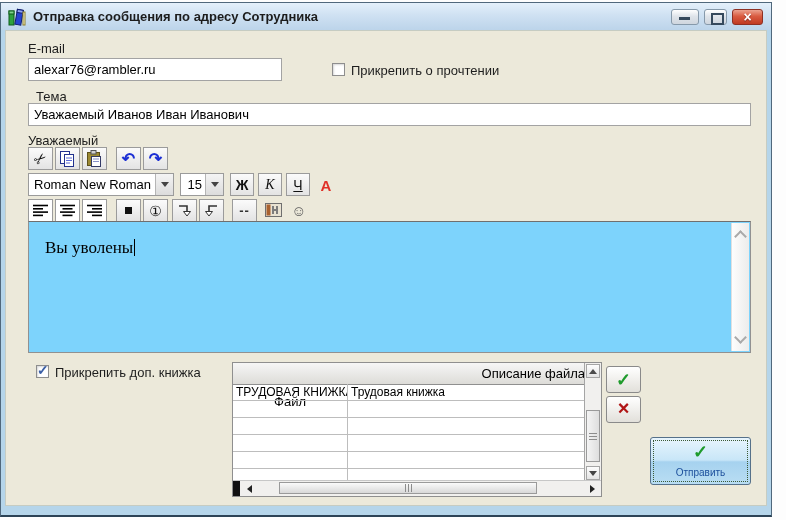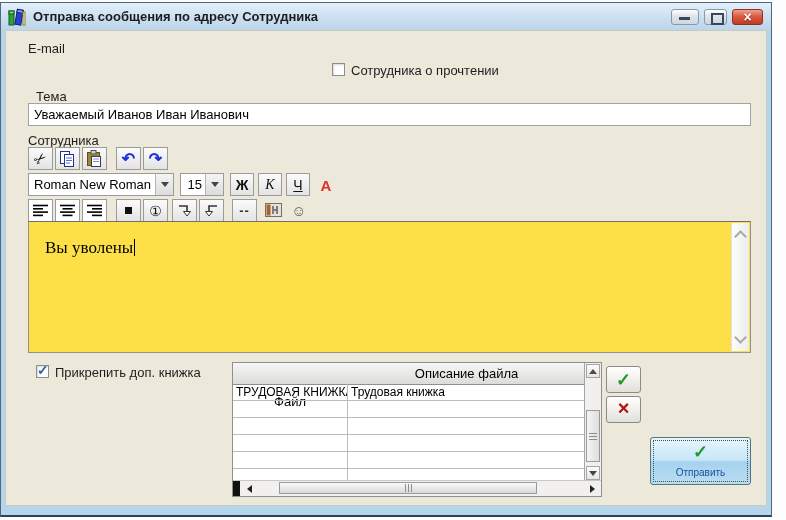--- a/index.html
+++ b/index.html
@@ -56,39 +56,39 @@
        white-space:nowrap;overflow:hidden;}
   .combo .val.num{text-align:right;right:21px;}
   .combo .arrowbox{position:absolute;right:0;top:0;bottom:0;width:17px;border-left:1px solid #b5b5b5;
        background:linear-gradient(#f4f4f4,#dcdcdc);display:flex;align-items:center;justify-content:center;}
   .tri-d{width:0;height:0;border-left:4px solid transparent;border-right:4px solid transparent;border-top:5px solid #444;}
   .tri-u8{width:0;height:0;border-left:4px solid transparent;border-right:4px solid transparent;border-bottom:5px solid #4c4c4c;}
   .tri-l{width:0;height:0;border-top:4px solid transparent;border-bottom:4px solid transparent;border-right:5px solid #222;}
   .tri-r{width:0;height:0;border-top:4px solid transparent;border-bottom:4px solid transparent;border-left:5px solid #222;}
 
   
-  .editor{position:absolute;left:22px;top:190px;width:723px;height:132px;background:#fde047;
+  .editor{position:absolute;left:22px;top:190px;width:723px;height:132px;background:#7dd3fc;
        border:1px solid #919191;border-top-color:#6f6f6f;box-sizing:border-box;}
   .editor .text{position:absolute;left:16px;top:16px;font-family:"Liberation Serif",serif;
        font-size:17px;color:#000;}
   .caret{display:inline-block;width:1px;height:17px;background:#000;vertical-align:-3px;margin-left:1px;}
   .vscroll-ed{position:absolute;top:1px;right:1px;bottom:1px;width:17px;
        background:linear-gradient(90deg,#fdfdfd,#ececeb);border-left:1px solid #e0e0e0;}
   .chev{position:absolute;left:4px;width:7px;height:7px;border-left:2px solid #a9a9a9;border-top:2px solid #a9a9a9;}
   .chev.up{top:9px;transform:rotate(45deg);}
   .chev.dn{bottom:9px;transform:rotate(-135deg);}
 
   
   .tablewrap{position:absolute;left:226px;top:331px;width:370px;height:135px;background:#fff;
        border:1px solid #8f8f8f;box-sizing:border-box;}
   .thead{position:absolute;left:0;top:0;width:352px;height:21px;
        background:linear-gradient(#f6f6f6,#dddcd8);border-bottom:1px solid #8f8f8f;display:flex;}
   .th{font-size:13px;color:#000;text-align:center;line-height:21px;box-sizing:border-box;}
   .th.c1{width:115px;border-right:1px solid #a9a9a9;margin-top:28px;}
-  .th.c2{flex:1;}
+  .th.c2{flex:1;text-align:right;}
   .grid{position:absolute;left:0;top:21px;width:352px;bottom:15px;overflow:hidden;}
   .grow{height:16px;border-bottom:1px solid #bdbdbd;display:flex;}
   .gcell{font-size:12px;color:#000;padding:1px 3px 0 3px;box-sizing:border-box;white-space:nowrap;overflow:hidden;}
   .gcell.c1{width:115px;border-right:1px solid #bdbdbd;}
   .gcell.c2{flex:1;}
   .vscroll-tb{position:absolute;right:0;top:0;bottom:15px;width:16px;background:#f1f0ee;border-left:1px solid #a5a5a5;}
   .sbtn{position:absolute;left:1px;right:1px;height:14px;background:linear-gradient(#fdfdfd,#e4e4e4);
        border:1px solid #a5a5a5;box-sizing:border-box;display:flex;align-items:center;justify-content:center;}
   .vthumb{position:absolute;left:1px;right:1px;top:47px;height:52px;background:linear-gradient(90deg,#f4f4f4,#dedede);
        border:1px solid #9a9a9a;box-sizing:border-box;display:flex;align-items:center;justify-content:center;flex-direction:column;gap:2px;}
@@ -137,28 +137,29 @@
         </div>
       <div class="capbtn close">
           <span class="closex">×</span>
         </div>
     </div>
   </div>
 
   <div class="client">
 
     <div class="lbl" style="left:22px;top:10px;">E-mail</div>
+    <input class="inp" style="left: 22px; top: 27px; width: 254px;" value="alexar76@rambler.ru">
 
     <div class="chk" style="left:326px;top:32px;"></div>
-    <div class="lbl" style="left:345px;top:32px;">Сотрудника о прочтении</div>
+    <div class="lbl" style="left:345px;top:32px;">Прикрепить о прочтении</div>
 
     <div class="lbl" style="left:22px;top:58px;margin-left:8px;">Тема</div>
     <input class="inp" style="left: 22px; top: 72px; width: 723px;" value="Уважаемый Иванов Иван Иванович">
 
-    <div class="lbl" style="left:22px;top:102px;">Сотрудника</div>
+    <div class="lbl" style="left:22px;top:102px;">Уважаемый</div>
 
     <div class="tbtn" style="left:22px;top:116px;">
       <span class="glyph-cut">✂</span>
     </div>
     <div class="tbtn" style="left:49px;top:116px;">
       <svg width="17" height="17" viewBox="0 0 17 17">
         <rect x="1.5" y="1.5" width="9" height="12" fill="#fff" stroke="#22318e"></rect>
         <rect x="5.5" y="4.5" width="9" height="12" fill="#fff" stroke="#22318e"></rect>
         <line x1="7" y1="8" x2="13" y2="8" stroke="#5a6bd8"></line>
         <line x1="7" y1="10.5" x2="13" y2="10.5" stroke="#5a6bd8"></line>

